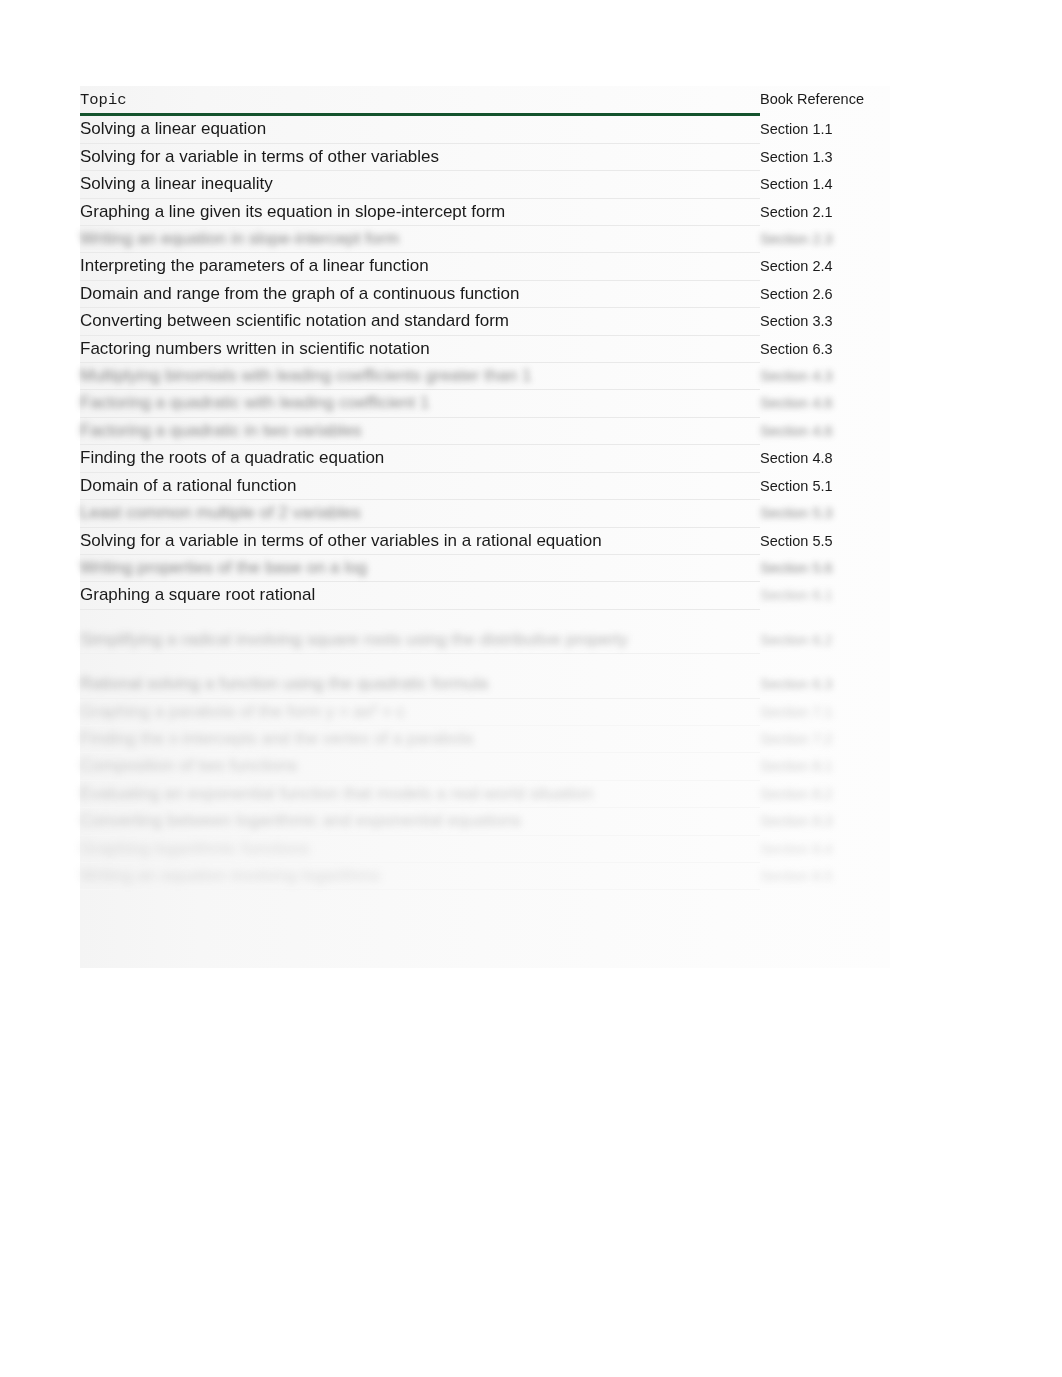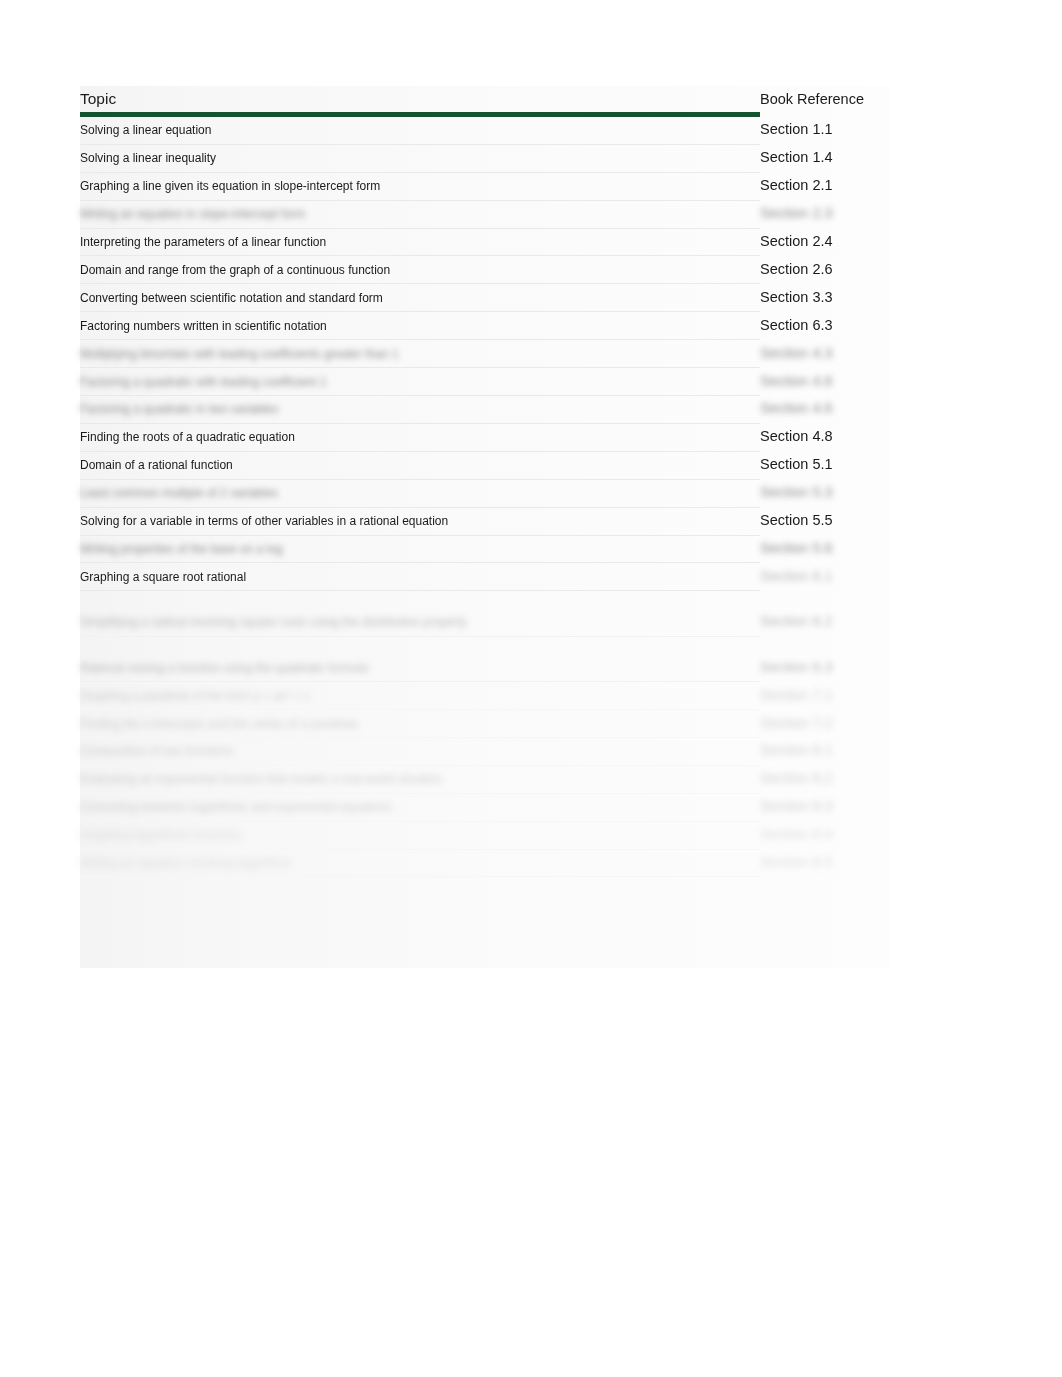--- a/index.html
+++ b/index.html
@@ -64,41 +64,42 @@
     padding: 0;
     margin: 0;
     vertical-align: baseline;
     text-align: left;
     font-weight: normal;
   }
 
   
   .cell-topic {
     height: 26.4px;
-    font-size: 12px;
+    font-size: 17px;
     line-height: 26.4px;
     padding-left: 9px;
     border-bottom: 1px solid #e9e9e9;
     white-space: nowrap;
     overflow: hidden;
   }
 
   .cell-ref {
     height: 26.4px;
     font-size: 14.5px;
     line-height: 26.4px;
     padding-left: 8px;
     white-space: nowrap;
     overflow: hidden;
   }
 
   
   tr.header-row .cell-topic {
-    border-bottom: 5px solid #14532d;
+    border-bottom: 3px solid #14532d;
     font-size: 15.5px;
+    font-family: Liberation Mono, monospace;
   }
 
   
   .blur-1 {            
     filter: blur(3.2px);
     color: #5e5e5e;
     opacity: 0.72;
   }
   .blur-2 {            
     filter: blur(3.6px);
@@ -151,20 +152,24 @@
           <th class="cell-topic">Topic</th>
           <th class="cell-ref">Book Reference</th>
         </tr>
       </thead>
       <tbody id="table-body">
           <tr>
             <td class="cell-topic">Solving a linear equation</td>
             <td class="cell-ref">Section 1.1</td>
           </tr>
           <tr>
+            <td class="cell-topic">Solving for a variable in terms of other variables</td>
+            <td class="cell-ref">Section 1.3</td>
+          </tr>
+          <tr>
             <td class="cell-topic">Solving a linear inequality</td>
             <td class="cell-ref">Section 1.4</td>
           </tr>
           <tr>
             <td class="cell-topic">Graphing a line given its equation in slope-intercept form</td>
             <td class="cell-ref">Section 2.1</td>
           </tr>
           <tr>
             <td class="cell-topic blur-1">Writing an equation in slope-intercept form</td>
             <td class="cell-ref blur-1">Section 2.3</td>

